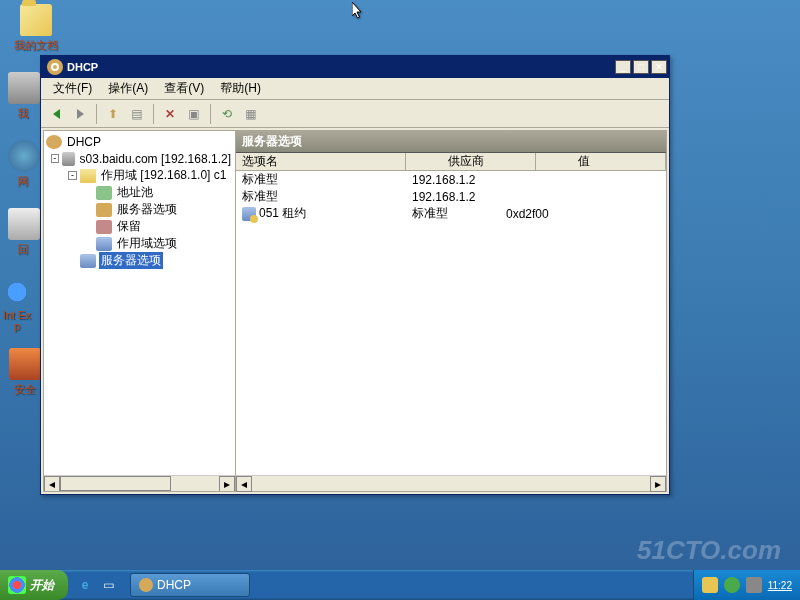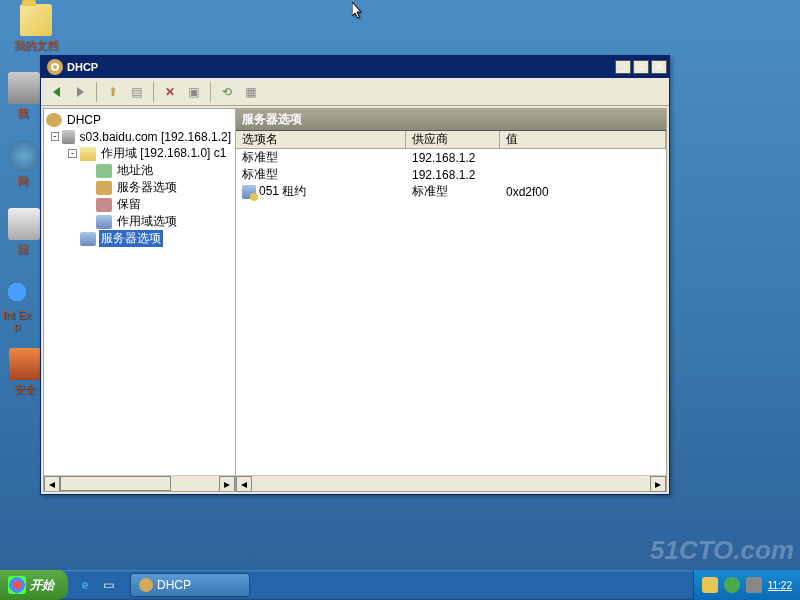--- a/index.html
+++ b/index.html
@@ -52,21 +52,21 @@
 .ic-dhcp { background:#d4aa5a; border-radius:50%; }
 .ic-server { background:linear-gradient(#ccc,#888); border-radius:2px; }
 .ic-scope { background:linear-gradient(#f7e89c,#e8c654); border-radius:1px; }
 .ic-pool { background:#8ac48a; border-radius:2px; }
 .ic-lease { background:#d4aa5a; border-radius:2px; }
 .ic-res { background:#c48a8a; border-radius:2px; }
 .ic-opt { background:linear-gradient(#aac4e8,#6a8ac4); border-radius:2px; }
 
 .right { flex:1; display:flex; flex-direction:column; }
 .rheader { height:22px; background:linear-gradient(to bottom,#aca899,#8a8a7a); color:white; font-weight:bold; display:flex; align-items:center; padding:0 6px; border-bottom:1px solid #555; }
-.cols { display:flex; height:18px; background:#ece9d8; border-bottom:1px solid #aca899; }
+.cols { display:flex; height:18px; background:#ece9d8; border-bottom:1px solid #aca899;gap:36px; }
 .col { border-right:1px solid #aca899; padding:1px 6px; cursor:pointer; display:flex; align-items:center; }
 .col:nth-child(1){ width:170px; } .col:nth-child(2){ width:94px; } .col:nth-child(3){ flex:1; }
 .rows { flex:1; overflow:auto; background:#fff; position:relative;}
 .row { display:flex; height:17px; align-items:center; cursor:pointer; }
 .cell { padding:0 6px; display:flex; align-items:center; gap:3px; }
 .cell:nth-child(1){ width:170px;} .cell:nth-child(2){ width:94px;} .cell:nth-child(3){ flex:1;}
 .ric { width:14px; height:14px; background:linear-gradient(#aac4e8,#6a8ac4); border-radius:2px; flex-shrink:0; position:relative; }
 .ric::after{content:'';position:absolute;right:-2px;bottom:-2px;width:8px;height:8px;background:#e8c654;border-radius:50%;}
 .right-scroll-h { height:16px; background:#ece9d8; border-top:1px solid #ccc; display:flex; }
 .right-scroll-h .sbtn { width:16px; height:16px; background:#ece9d8; border:1px solid #888; display:flex;align-items:center;justify-content:center; }
@@ -80,21 +80,21 @@
 .ql .qb { width:22px; height:22px; cursor:pointer; display:flex; align-items:center; justify-content:center; }
 .taskbtn { height:24px; padding:0 8px; margin-left:4px; background:linear-gradient(to bottom,#5a9ad4,#3a7ab4); border:1px solid #1a4a7a; border-radius:3px; color:white; display:flex; align-items:center; gap:4px; cursor:pointer; min-width:120px; }
 .tray { margin-left:auto; height:30px; background:linear-gradient(to bottom,#1a8ad4,#0a6ab4); display:flex; align-items:center; padding:0 8px; gap:6px; color:white; border-left:1px solid #1a4a7a;}
 .tray .ti { width:16px; height:16px; }
 .clock { font-size:10px;text-decoration:underline; }
 
 
 .cursor { position:absolute; left:352px; top:2px; width:12px; height:18px; pointer-events:none; }
 .cursor svg{filter:drop-shadow(1px 1px 1px rgba(0,0,0,0.4));}
 
-.watermark { position:absolute; right:6px; bottom:34px; color:rgba(255,255,255,0.25); font-size:26px; font-weight:bold; font-style:italic; pointer-events:none;}
+.watermark { position:absolute; right:19px; bottom:34px; color:rgba(255,255,255,0.25); font-size:26px; font-weight:bold; font-style:italic; pointer-events:none;}
 </style>
 </head>
 <body>
 
 <div class="desktop-icon" style="left:8px;top:4px;">
   <div class="ic folder-ic"></div>
   <div class="lbl">我的文档</div>
 </div>
 <div class="desktop-icon" style="left:8px;top:72px;width:30px;">
   <div class="ic" style="background:linear-gradient(#ccc,#888);border-radius:3px;"></div>
@@ -121,20 +121,26 @@
   <div class="titlebar">
     <div class="ticon"></div>
     <div class="title">DHCP</div>
     <div class="winbtns">
       <div class="winbtn">_</div>
       <div class="winbtn">□</div>
       <div class="winbtn">✕</div>
     </div>
   </div>
 
+  <div class="menubar">
+    <div class="mitem">文件(F)</div>
+    <div class="mitem">操作(A)</div>
+    <div class="mitem">查看(V)</div>
+    <div class="mitem">帮助(H)</div>
+  </div>
 
   <div class="toolbar">
     <div class="tbtn">
         <div class="arrow-l"></div>
       </div>
     <div class="tbtn">
         <div class="arrow-r"></div>
       </div>
     <div class="tdiv"></div>
     <div class="tbtn">

